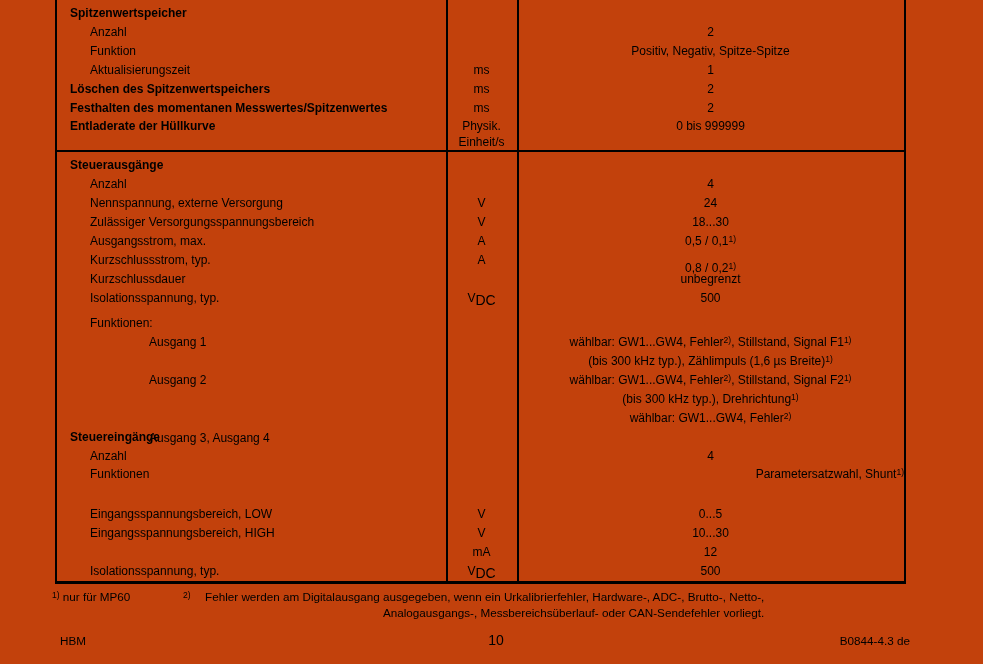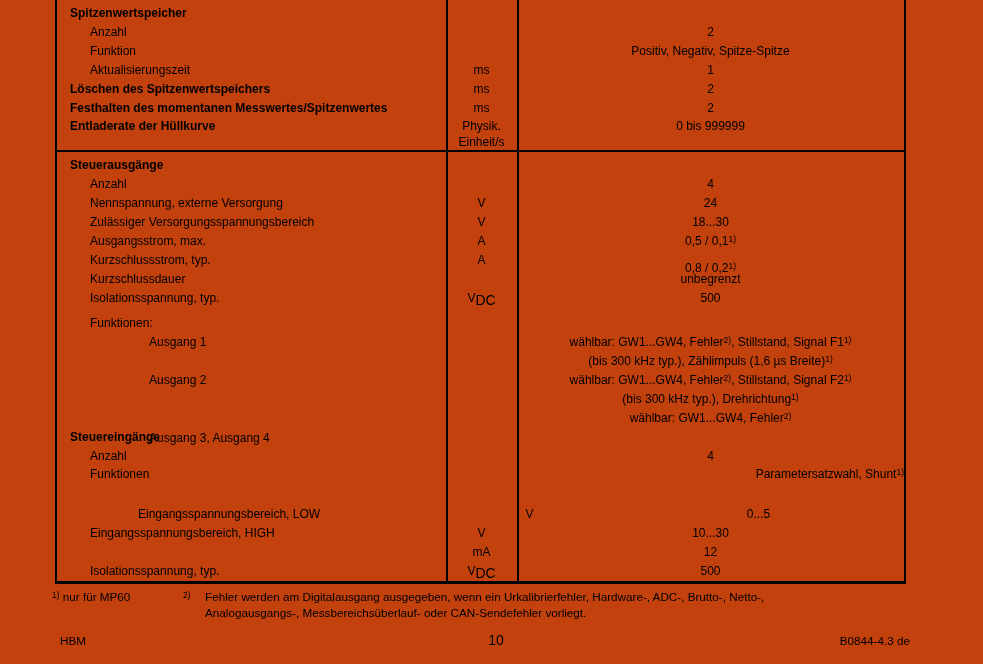--- a/index.html
+++ b/index.html
@@ -33,21 +33,21 @@
   .cell.unit{left:389px;width:71px;text-align:center;}
   .cell.value{left:460px;width:387px;text-align:center;}
   .cell .ln{white-space:nowrap;}
   sup{font-size:8.5px;line-height:0;position:relative;top:-3.5px;vertical-align:baseline;}
   sub{font-size:14px;line-height:0;position:relative;top:2.5px;vertical-align:baseline;}
 
   
   .fn{position:absolute;font-size:11.7px;line-height:15.5px;white-space:nowrap;}
   #fn1{left:52px;top:589px;}
   #fn2-marker{left:183px;top:589px;}
-  #fn2-text{left:205px;top:589px;}
+  #fn2-text{left:205px;top:589px;text-align:right;}
   #fn2-text div{white-space:nowrap;}
 
   
   .footer-item{position:absolute;font-size:11.7px;}
   #footer-left{left:60px;top:634px;}
   #footer-page{left:451px;top:632px;width:90px;text-align:center;font-size:14px;}
   #footer-right{left:760px;top:634px;width:150px;text-align:right;}
 </style>
 </head>
 <body>
@@ -169,21 +169,21 @@
           <div class="cell value">4</div>
         </div>
         <div class="row" style="height: 33px; line-height: 16px;">
           <div class="cell label" style="left: 33px; text-align: right;">Funktionen</div>
           <div class="cell value">
             <div class="ln" style="line-height: 16px;"><sub></sub></div>
             <div class="ln" style="line-height: 16px; text-align: right;"><span>Parametersatzwahl, Shunt</span><sup>1)</sup></div>
           </div>
         </div>
         <div class="row" style="height: 6px;"></div>
-        <div class="row" style="height: 19px; line-height: 19px; margin-left: 48px;">
+        <div class="row" style="height: 19px; line-height: 19px;">
           <div class="cell label" style="left: 33px;">Eingangsspannungsbereich, LOW</div>
           <div class="cell unit">V</div>
           <div class="cell value">0...5</div>
         </div>
         <div class="row" style="height: 19px; line-height: 19px;">
           <div class="cell label" style="left: 33px;">Eingangsspannungsbereich, HIGH</div>
           <div class="cell unit">V</div>
           <div class="cell value">10...30</div>
         </div>
         <div class="row" style="height: 19px; line-height: 19px;">

